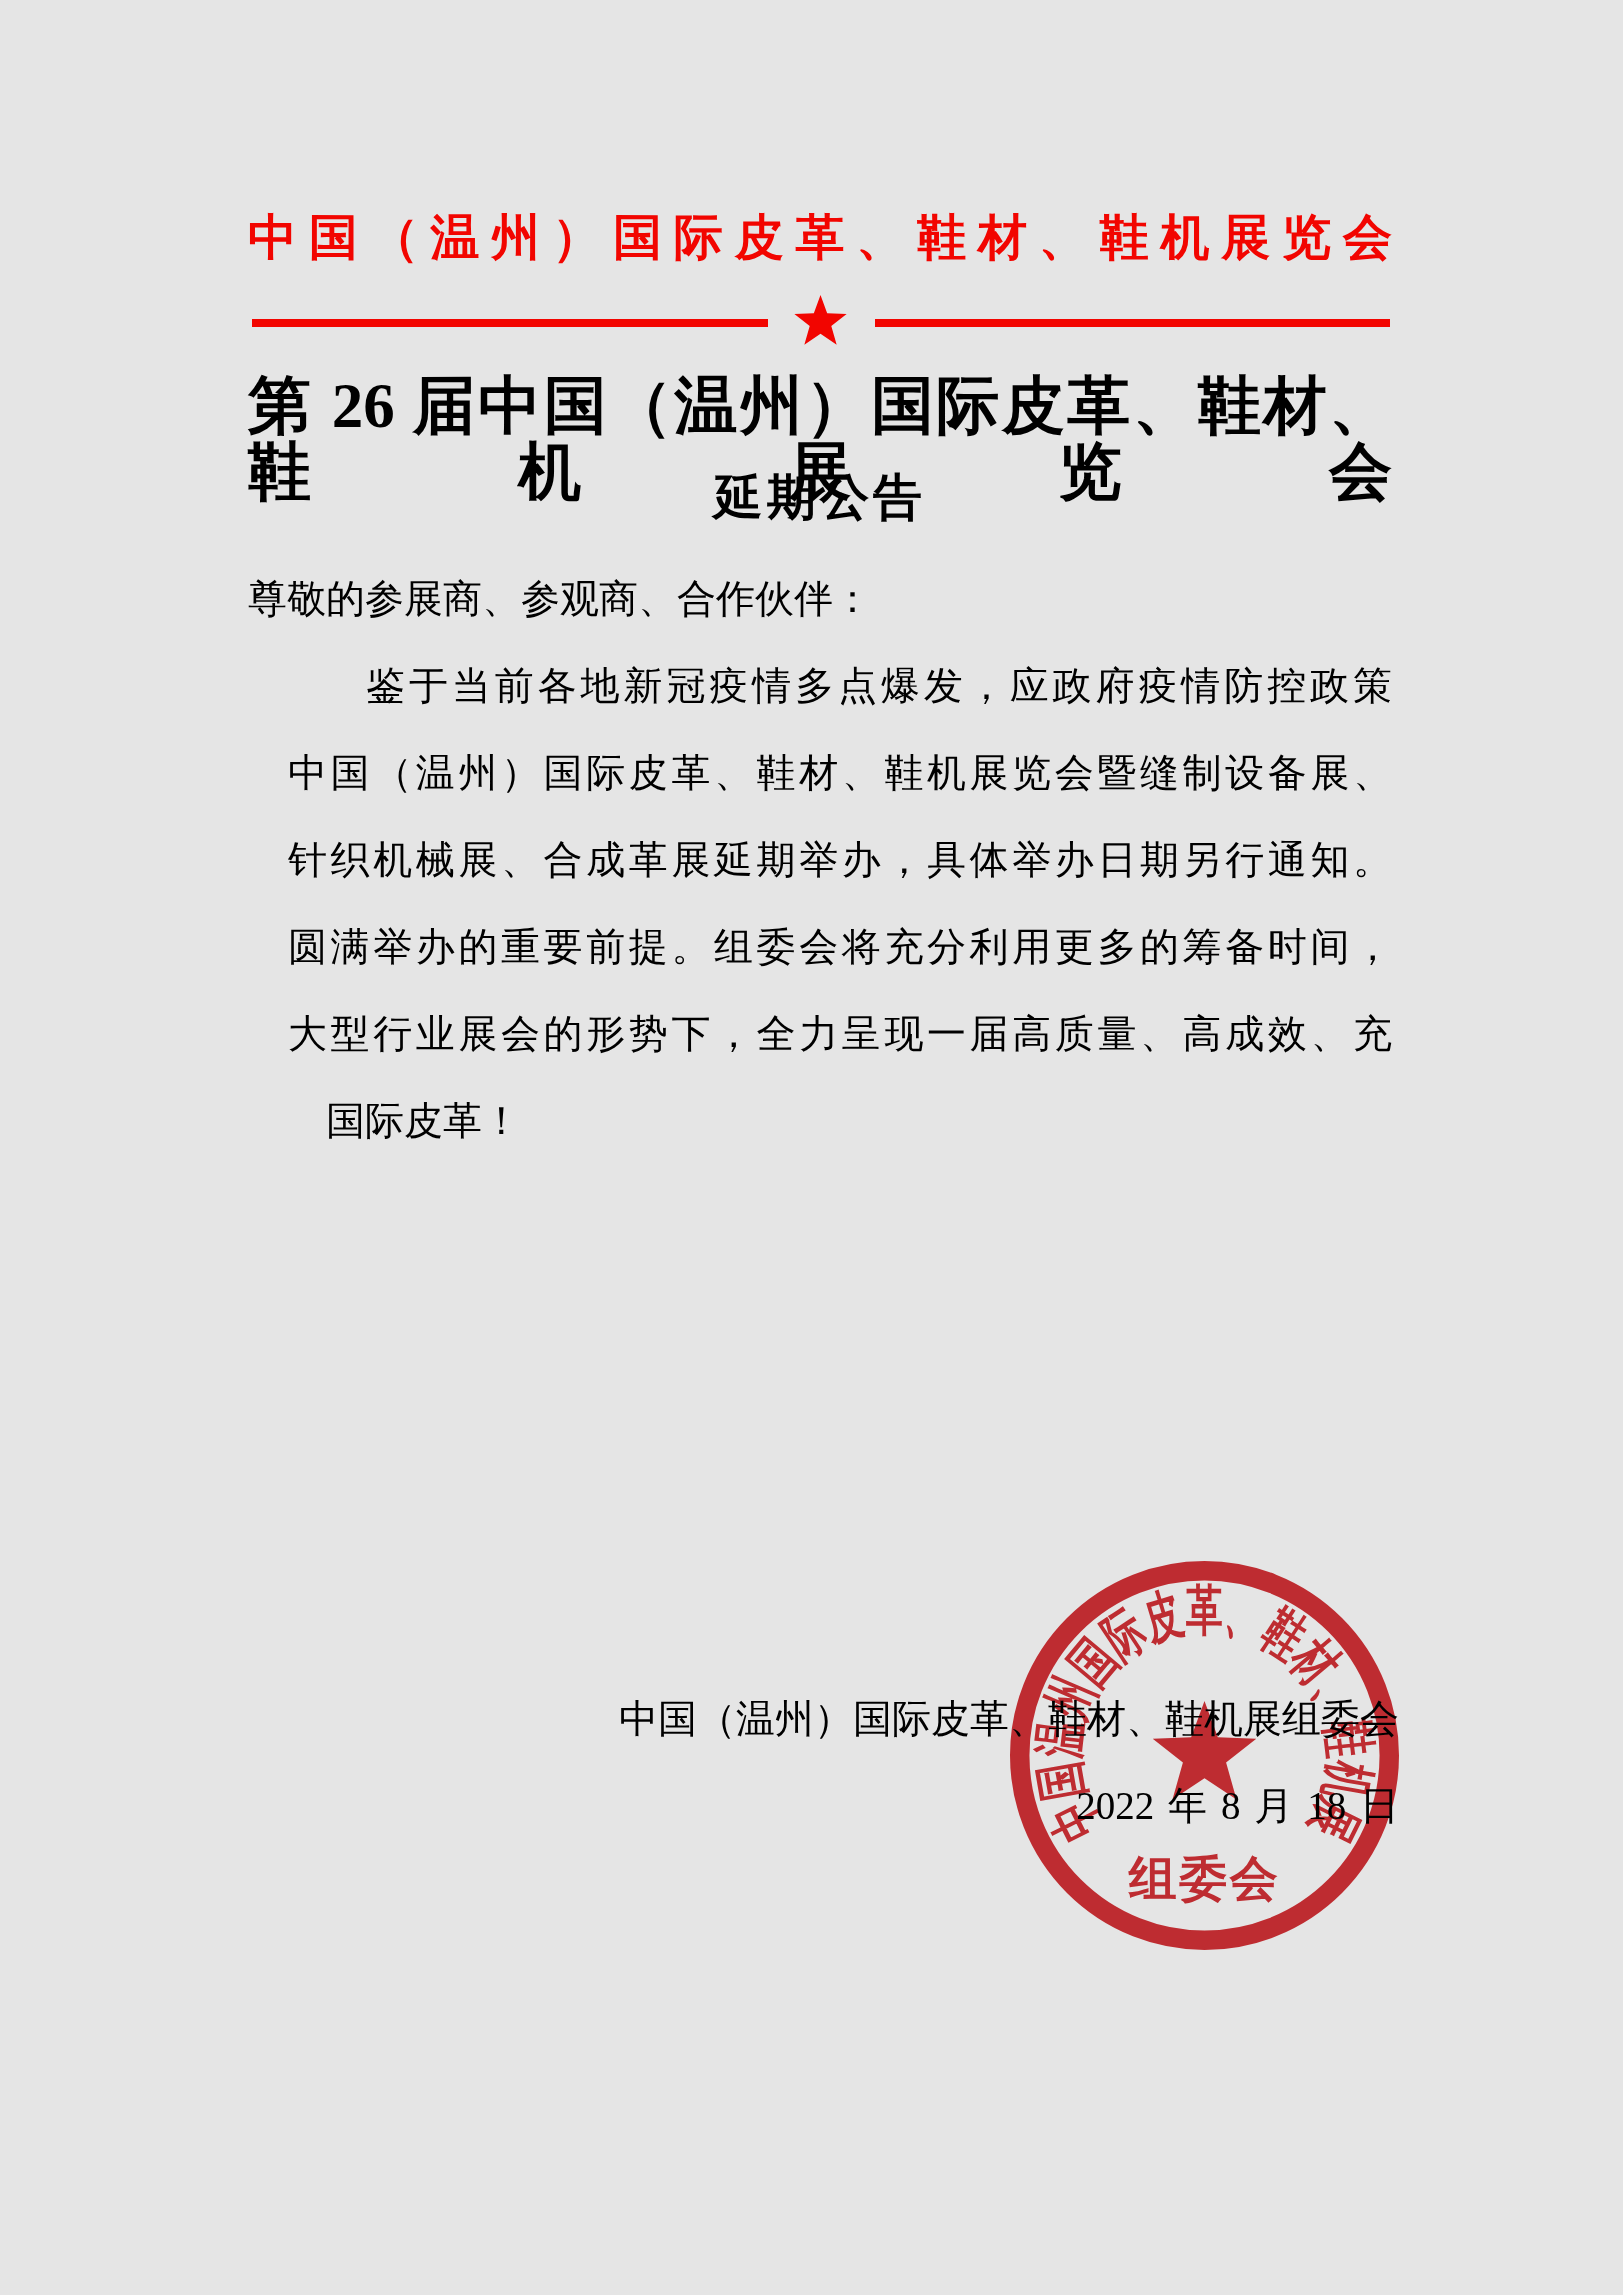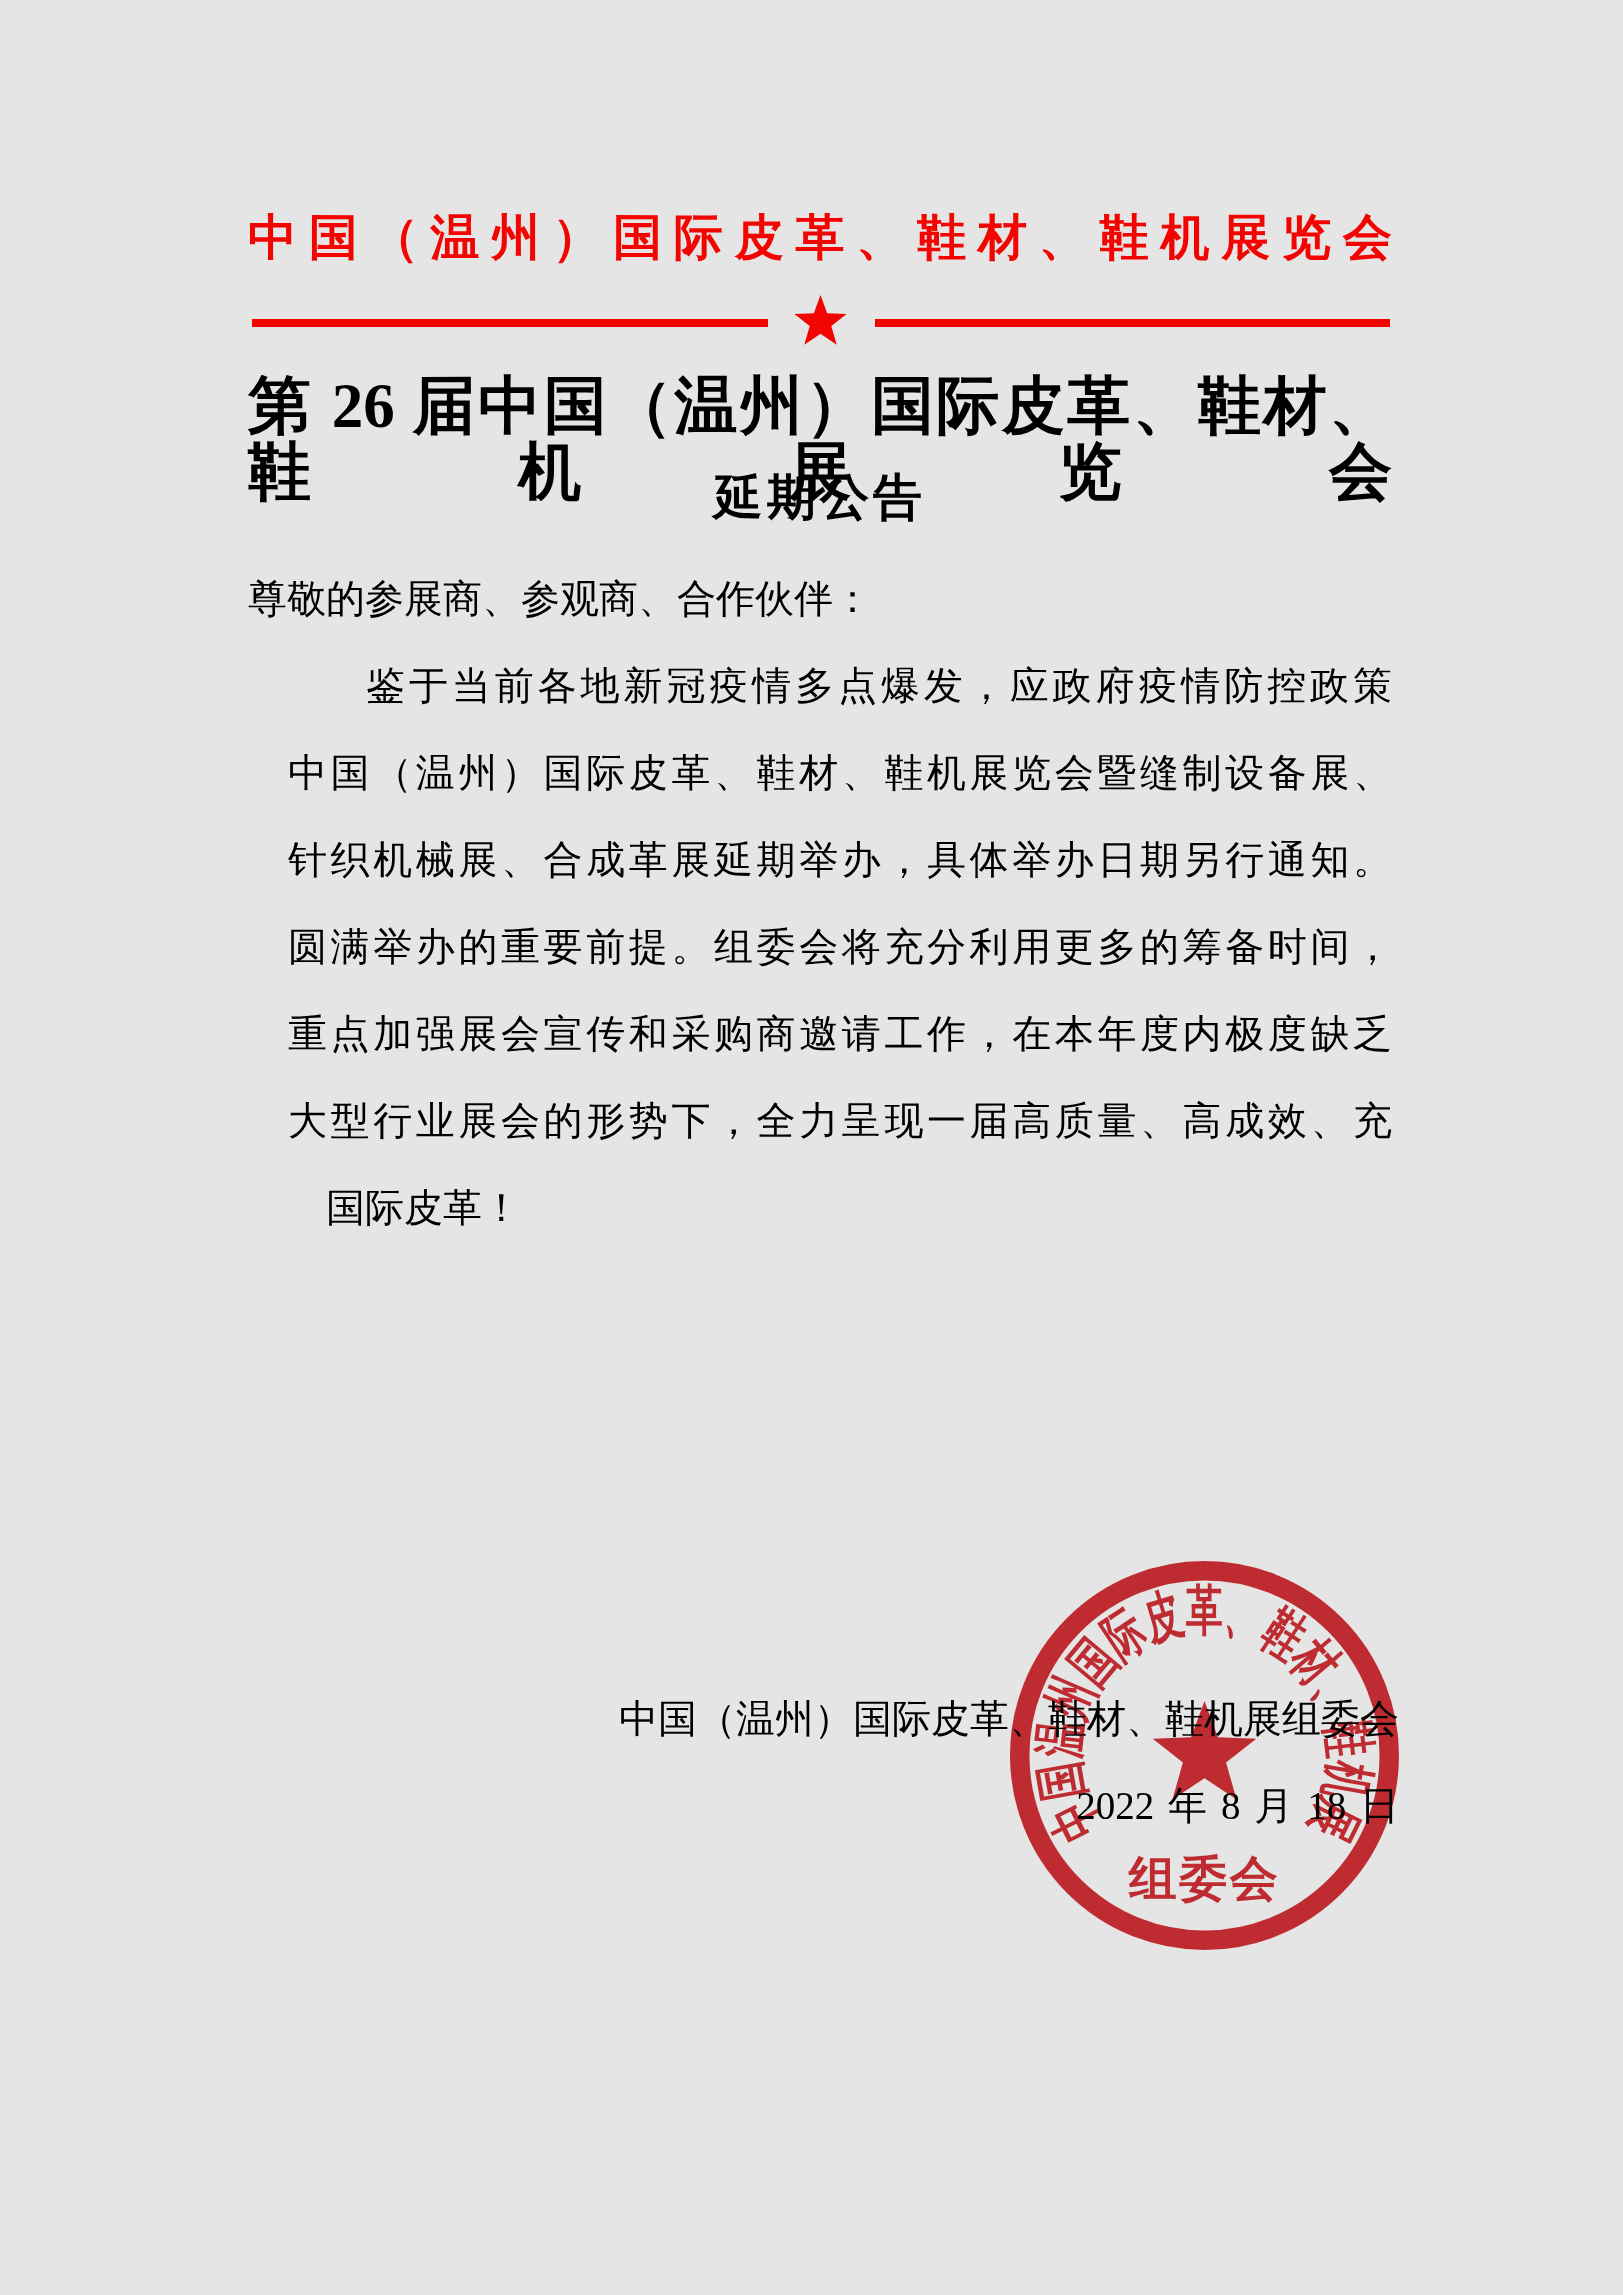--- a/index.html
+++ b/index.html
@@ -78,21 +78,20 @@
 
   <div class="title1">第 26 届中国（温州）国际皮革、鞋材、鞋机展览会</div>
   <div class="title2">延期公告</div>
 
   <div class="bodytext">
     <div class="line">尊敬的参展商、参观商、合作伙伴：</div>
     <div class="line j ind">鉴于当前各地新冠疫情多点爆发，应政府疫情防控政策</div>
     <div class="line j">中国（温州）国际皮革、鞋材、鞋机展览会暨缝制设备展、</div>
     <div class="line j">针织机械展、合成革展延期举办，具体举办日期另行通知。</div>
     <div class="line j">圆满举办的重要前提。组委会将充分利用更多的筹备时间，</div>
-    <div class="line j">重点加强展会宣传和采购商邀请工作，在本年度内极度缺乏</div>
     <div class="line j">大型行业展会的形势下，全力呈现一届高质量、高成效、充</div>
     <div class="line ind">国际皮革！</div>
   </div>
 
   <div class="sig-org">中国（温州）国际皮革、鞋材、鞋机展组委会</div>
   <div class="sig-date">2022 年 8 月 18 日</div>
 
   <svg class="stamp" viewBox="0 0 600 600" aria-hidden="true">
     <circle cx="300" cy="300" r="285" fill="none" stroke="#d3282d" stroke-width="30"></circle>
     <defs>

